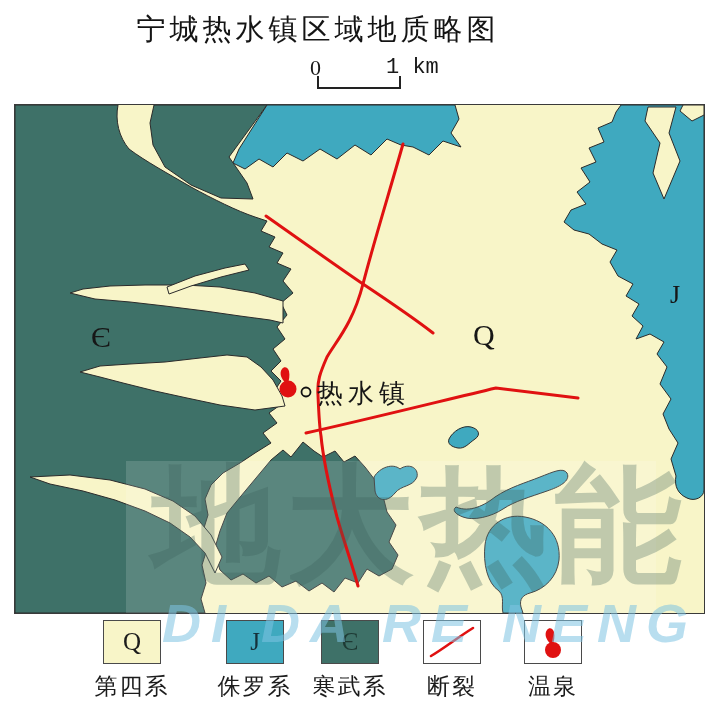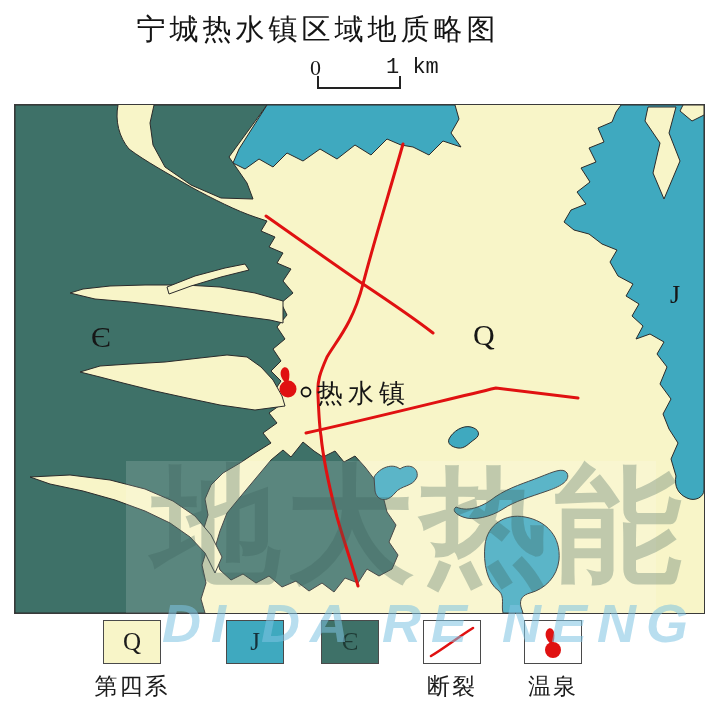--- a/index.html
+++ b/index.html
@@ -110,26 +110,28 @@
       <div class="swatch q">
         <span class="swatch-sym">Q</span>
       </div>
       <div class="legend-label">第四系</div>
     </div>
 
     <div class="legend-item li-1">
       <div class="swatch j">
         <span class="swatch-sym">J</span>
       </div>
+      <div class="legend-label">侏罗系</div>
     </div>
 
     <div class="legend-item li-2">
       <div class="swatch e">
         <span class="swatch-sym">Є</span>
       </div>
+      <div class="legend-label">寒武系</div>
     </div>
 
     <div class="legend-item li-4">
       <div class="swatch white">
         <svg width="56" height="42" viewBox="0 0 56 42">
           <g transform="translate(28,28)">
             <path d="M -2,-5 C -7,-9 -9,-15 -6,-19 C -4,-22 0,-21 1,-17 C 2,-12 1,-8 0,-5 Z" fill="var(--spring)"></path>
             <circle cx="0" cy="1" r="8" fill="var(--spring)"></circle>
           </g>
         </svg>

